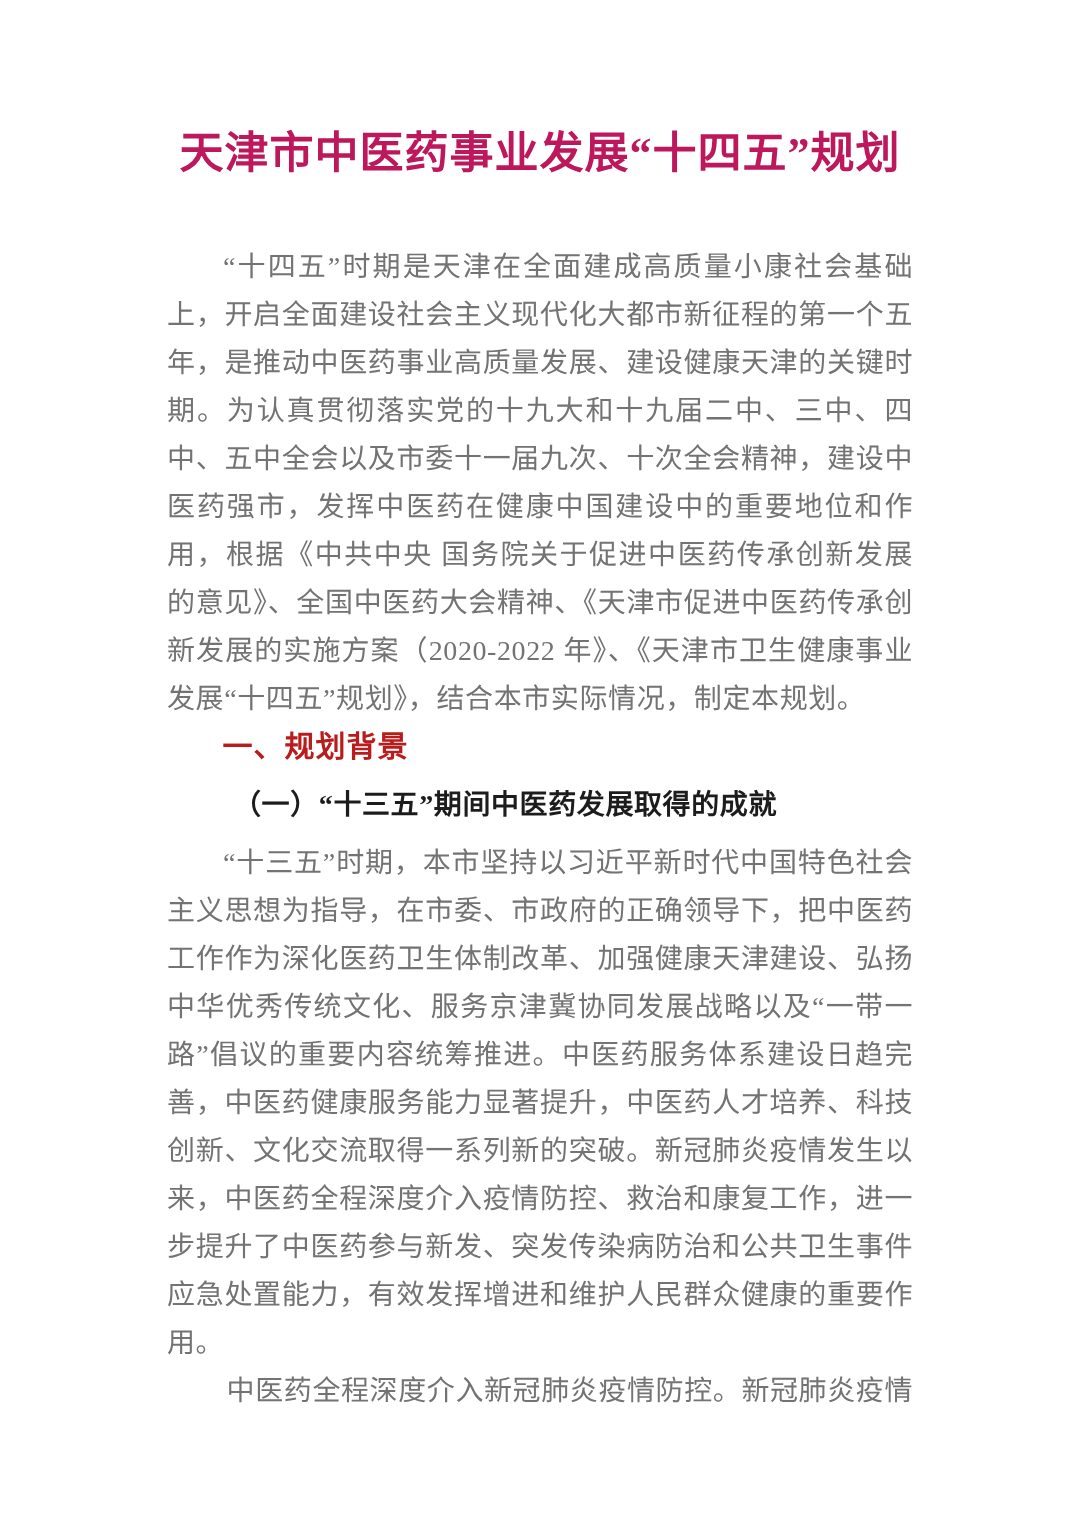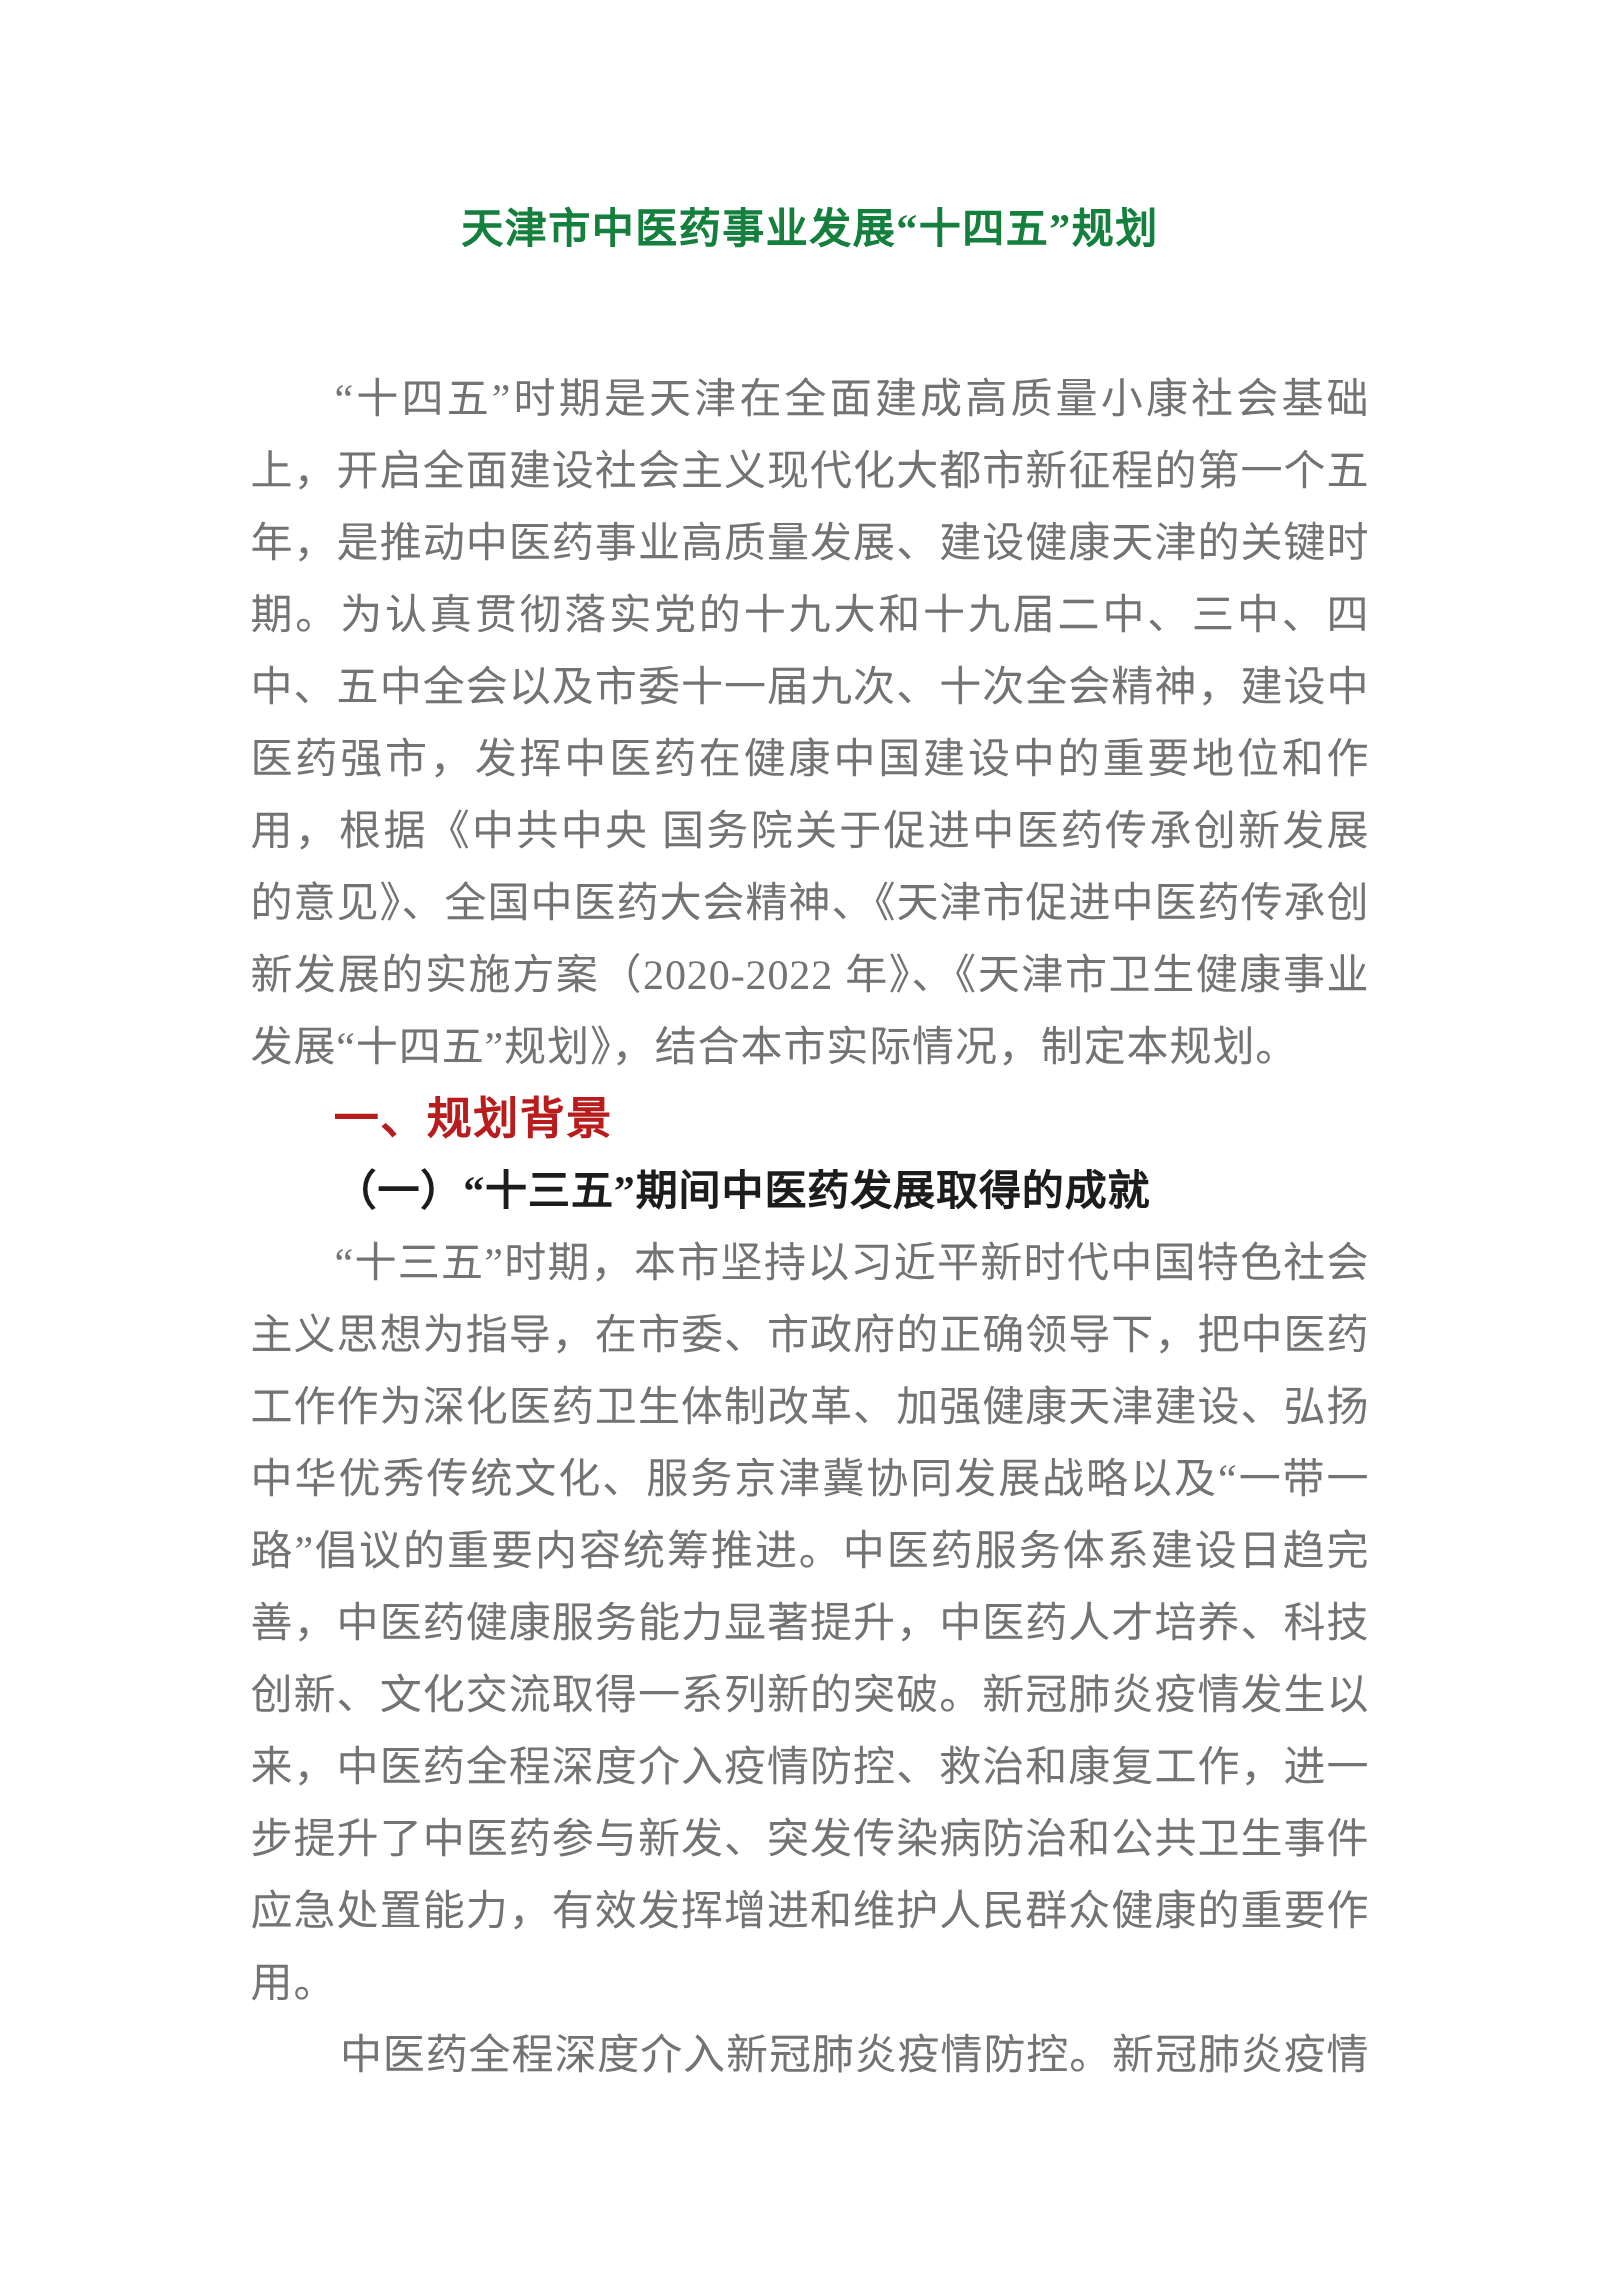--- a/index.html
+++ b/index.html
@@ -13,25 +13,25 @@
     height: 1528px;
     background: #ffffff;
     box-sizing: border-box;
     padding: 0 167px;
     overflow: hidden;
     color: #1c1c1c;
   }
   .doc-title {
     margin: 128px 0 0 0;
     font-family: "Liberation Serif", "DejaVu Serif", serif;
-    font-size: 28px;
+    font-size: 44px;
     line-height: 52px;
     font-weight: bold;
     text-align: center;
-    color: #15803d;
+    color: #be185d;
     letter-spacing: 1px;
     white-space: nowrap;
   }
   .doc-body {
     margin-top: 63px;
   }
   .para {
     margin: 0;
     font-family: "Liberation Serif", "DejaVu Serif", serif;
     font-size: 28px;
@@ -49,21 +49,21 @@
     margin: 0;
     font-family: "Liberation Sans", "DejaVu Sans", sans-serif;
     font-size: 30px;
     line-height: 48px;
     font-weight: bold;
     text-indent: 1.85em;
     color: #b91c1c;
     letter-spacing: 1px;
   }
   .subsec-heading {
-    margin: 0;
+    margin: 10px;
     font-family: "Liberation Serif", "DejaVu Serif", serif;
     font-size: 28px;
     line-height: 48px;
     font-weight: bold;
     text-indent: 2em;
     color: #1c1c1c;
     letter-spacing: 0.6px;
   }
 </style>
 </head>

